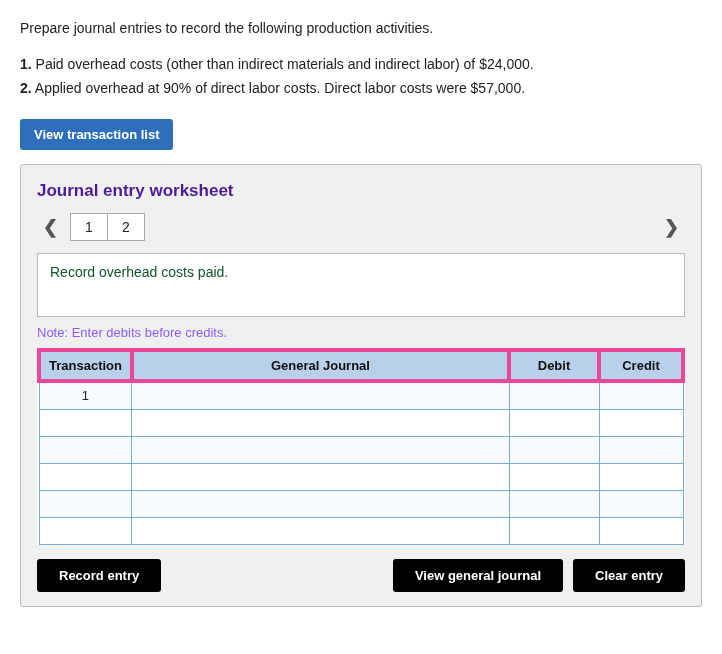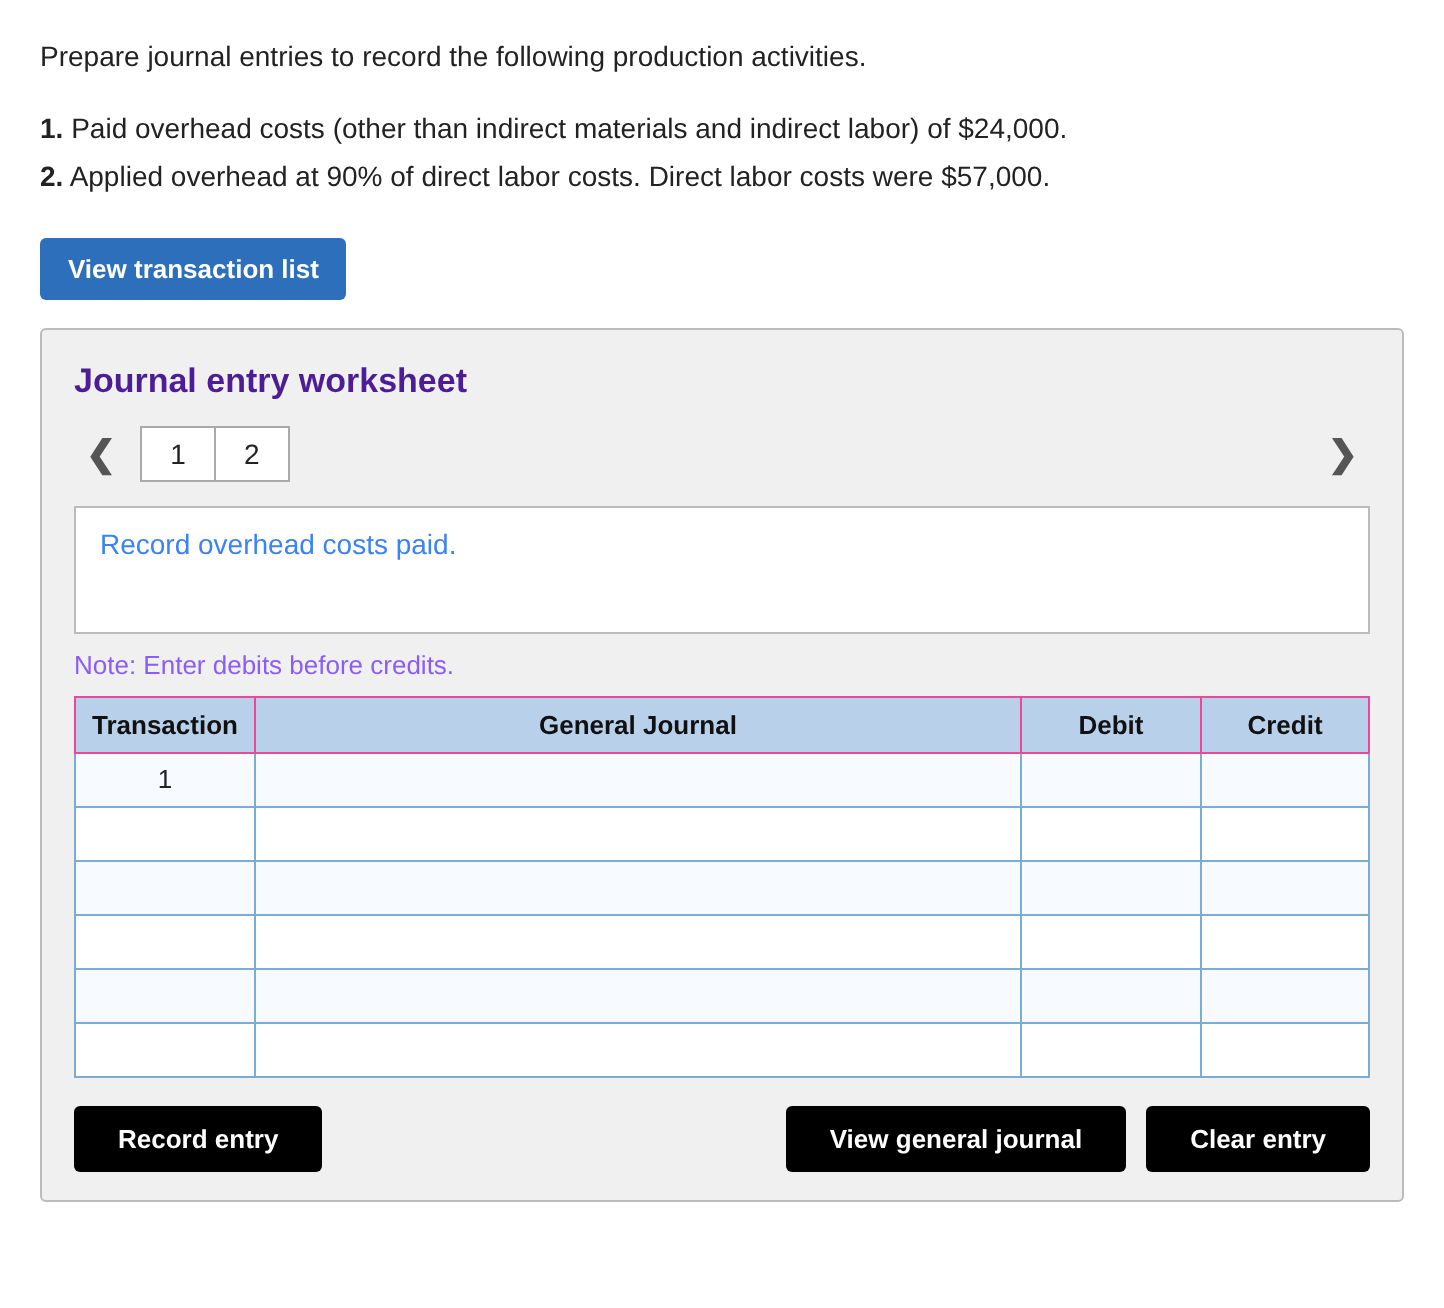--- a/index.html
+++ b/index.html
@@ -86,38 +86,38 @@
     .nav-spacer {
       flex: 1;
     }
     .description-box {
       background: #fff;
       border: 1px solid #bbb;
       padding: 10px 12px;
       min-height: 64px;
       margin-bottom: 8px;
       font-size: 14px;
-      color: #3b82f6;
+      color: #14532d;
     }
     .note-text {
       color: #8b5cf6;
       font-size: 13px;
       margin-bottom: 8px;
     }
     .journal-table {
       width: 100%;
       border-collapse: collapse;
       background: #fff;
       margin-bottom: 14px;
     }
     .journal-table thead tr {
       background: #b8d0ea;
     }
     .journal-table thead th {
-      border: 1px solid #ec4899;
+      border: 4px solid #ec4899;
       padding: 6px 8px;
       font-size: 13px;
       font-weight: bold;
       text-align: center;
       color: #111;
     }
     .journal-table thead th.left {
       text-align: left;
     }
     .journal-table tbody tr {

